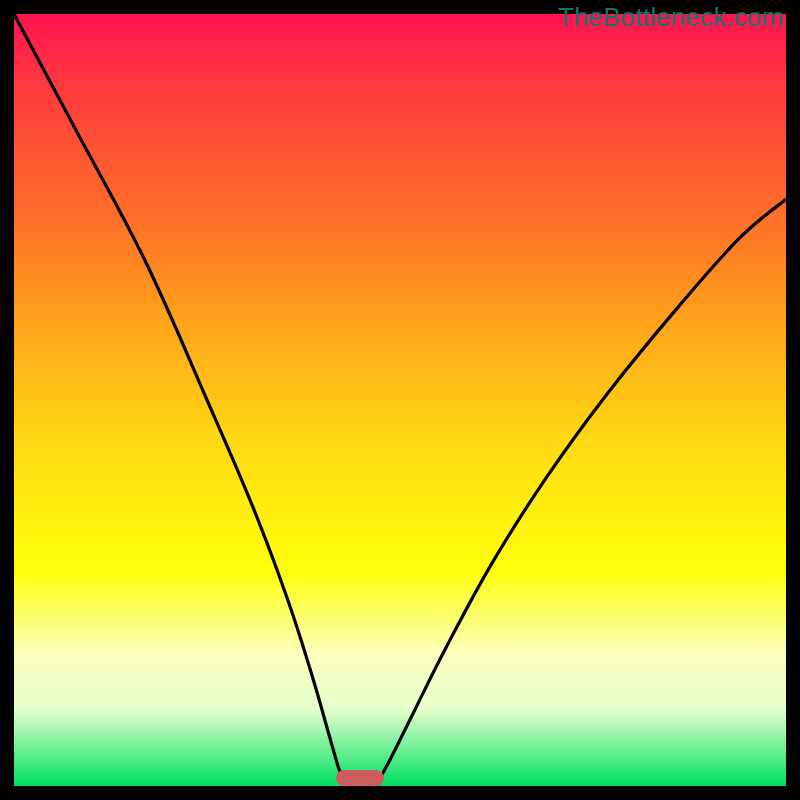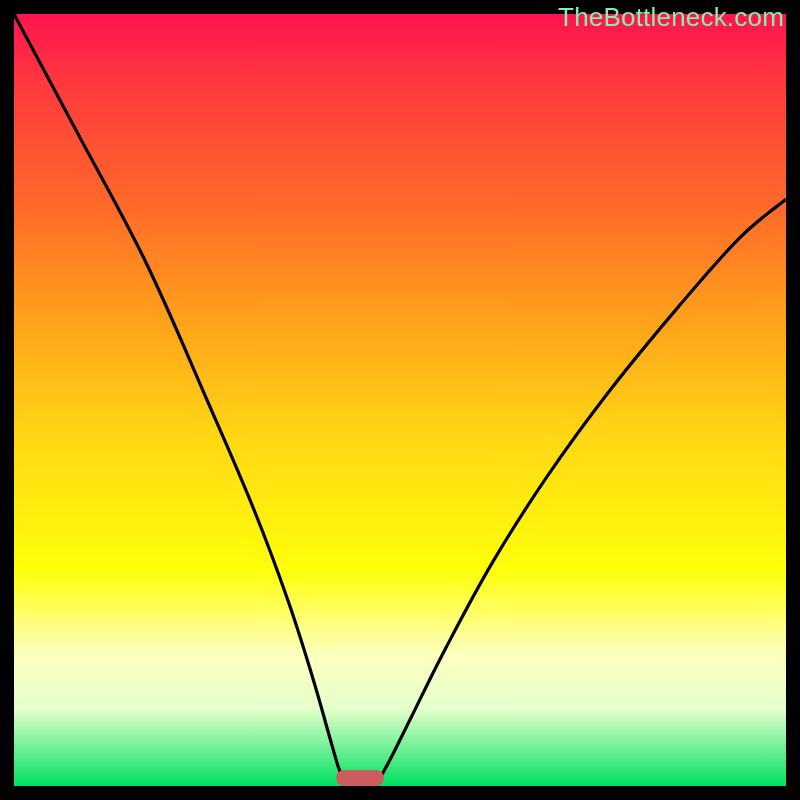--- a/index.html
+++ b/index.html
@@ -26,21 +26,21 @@
       #ffff0a 72%,
       #fcffbe 83%,
       #e5ffcc 90%,
       #00e060 100%
     );
   }
   .watermark {
     position: absolute;
     top: 2px;
     right: 16px;
-    color: #86efac;
+    color: #0f766e;
     font-size: 26px;
     font-weight: 500;
     letter-spacing: 0.2px;
     user-select: none;
   }
   .curve {
     position: absolute;
     left: 14px;
     top: 14px;
     width: 772px;

